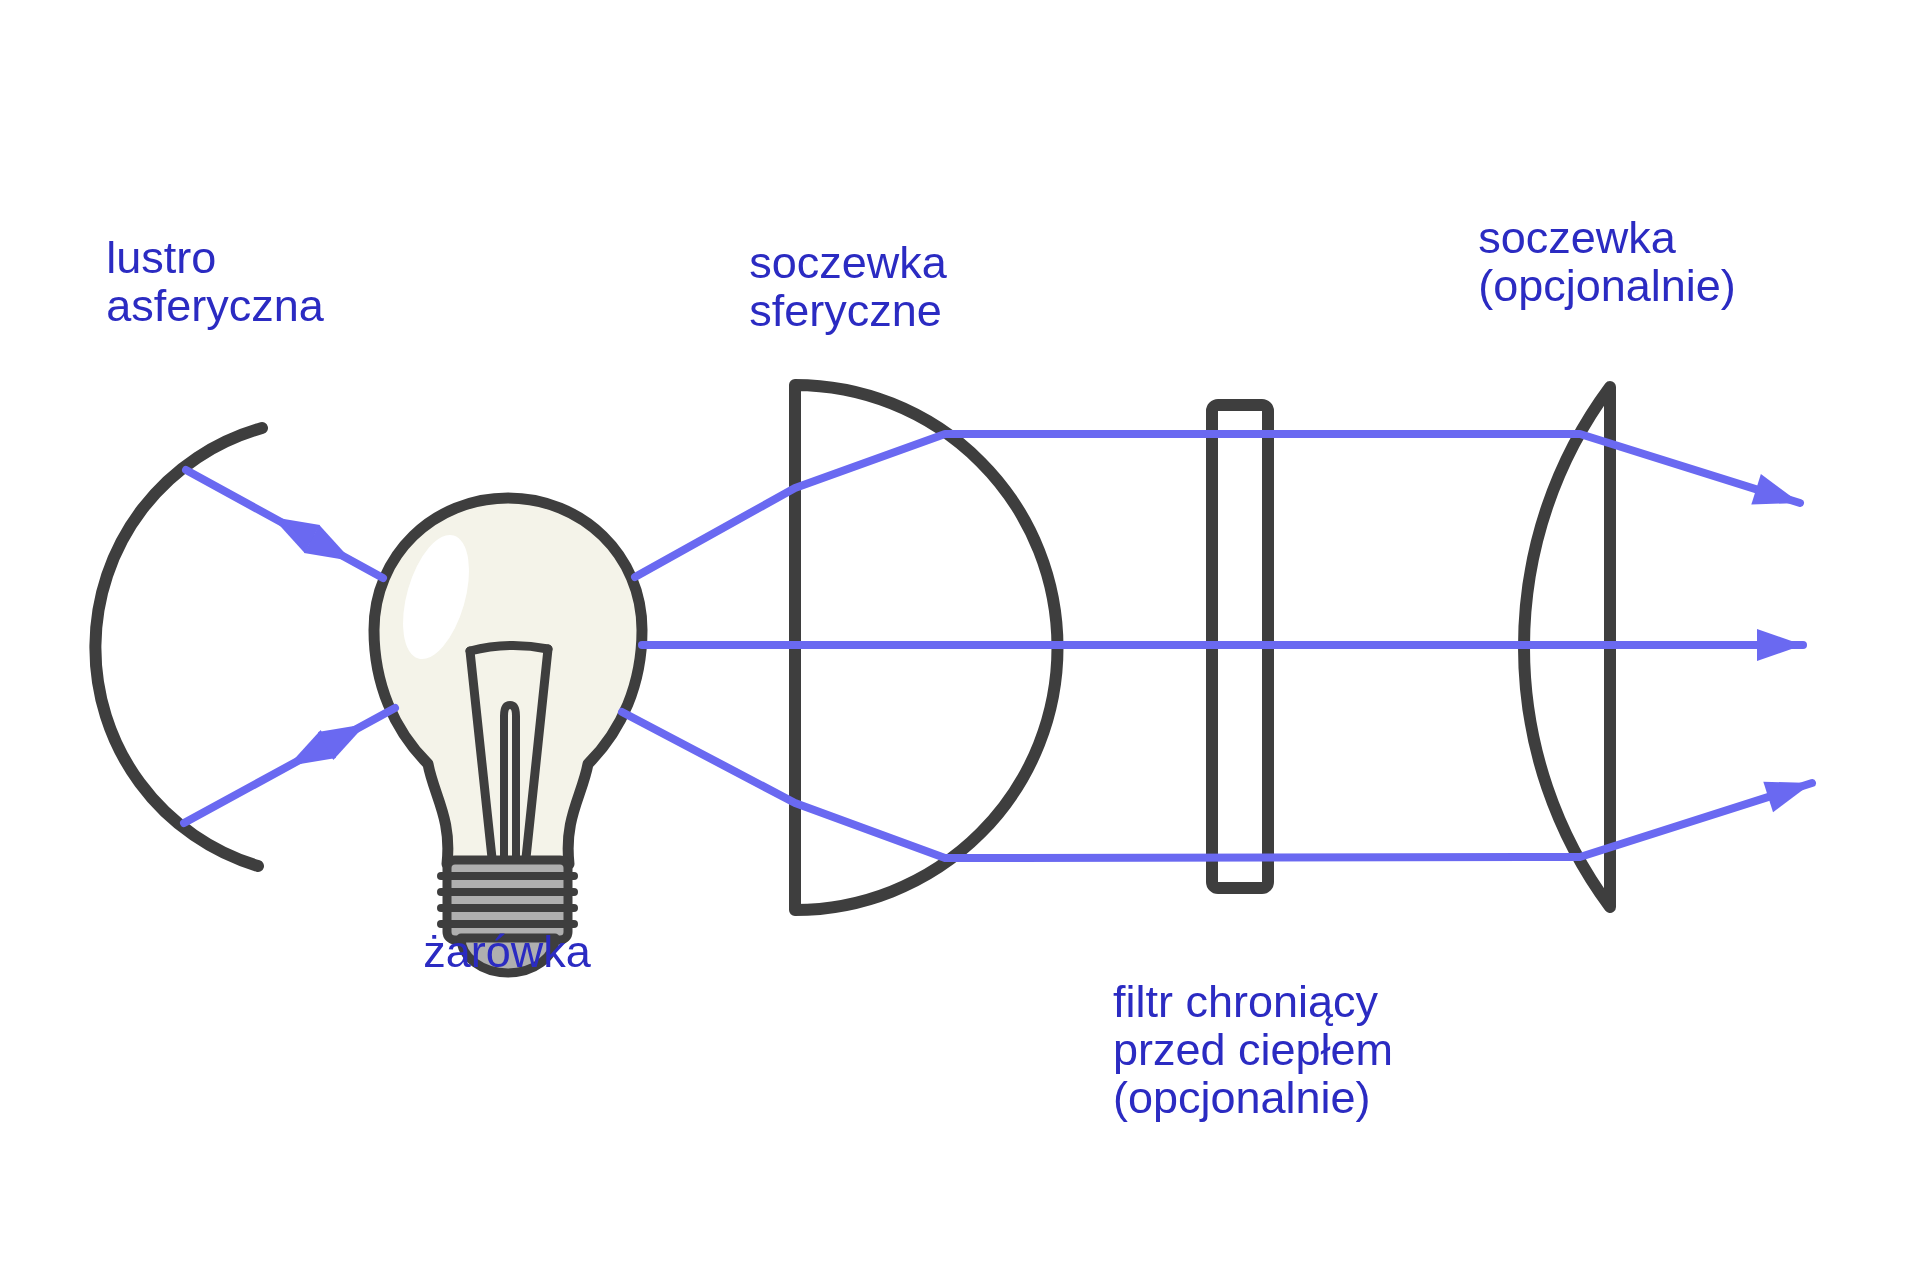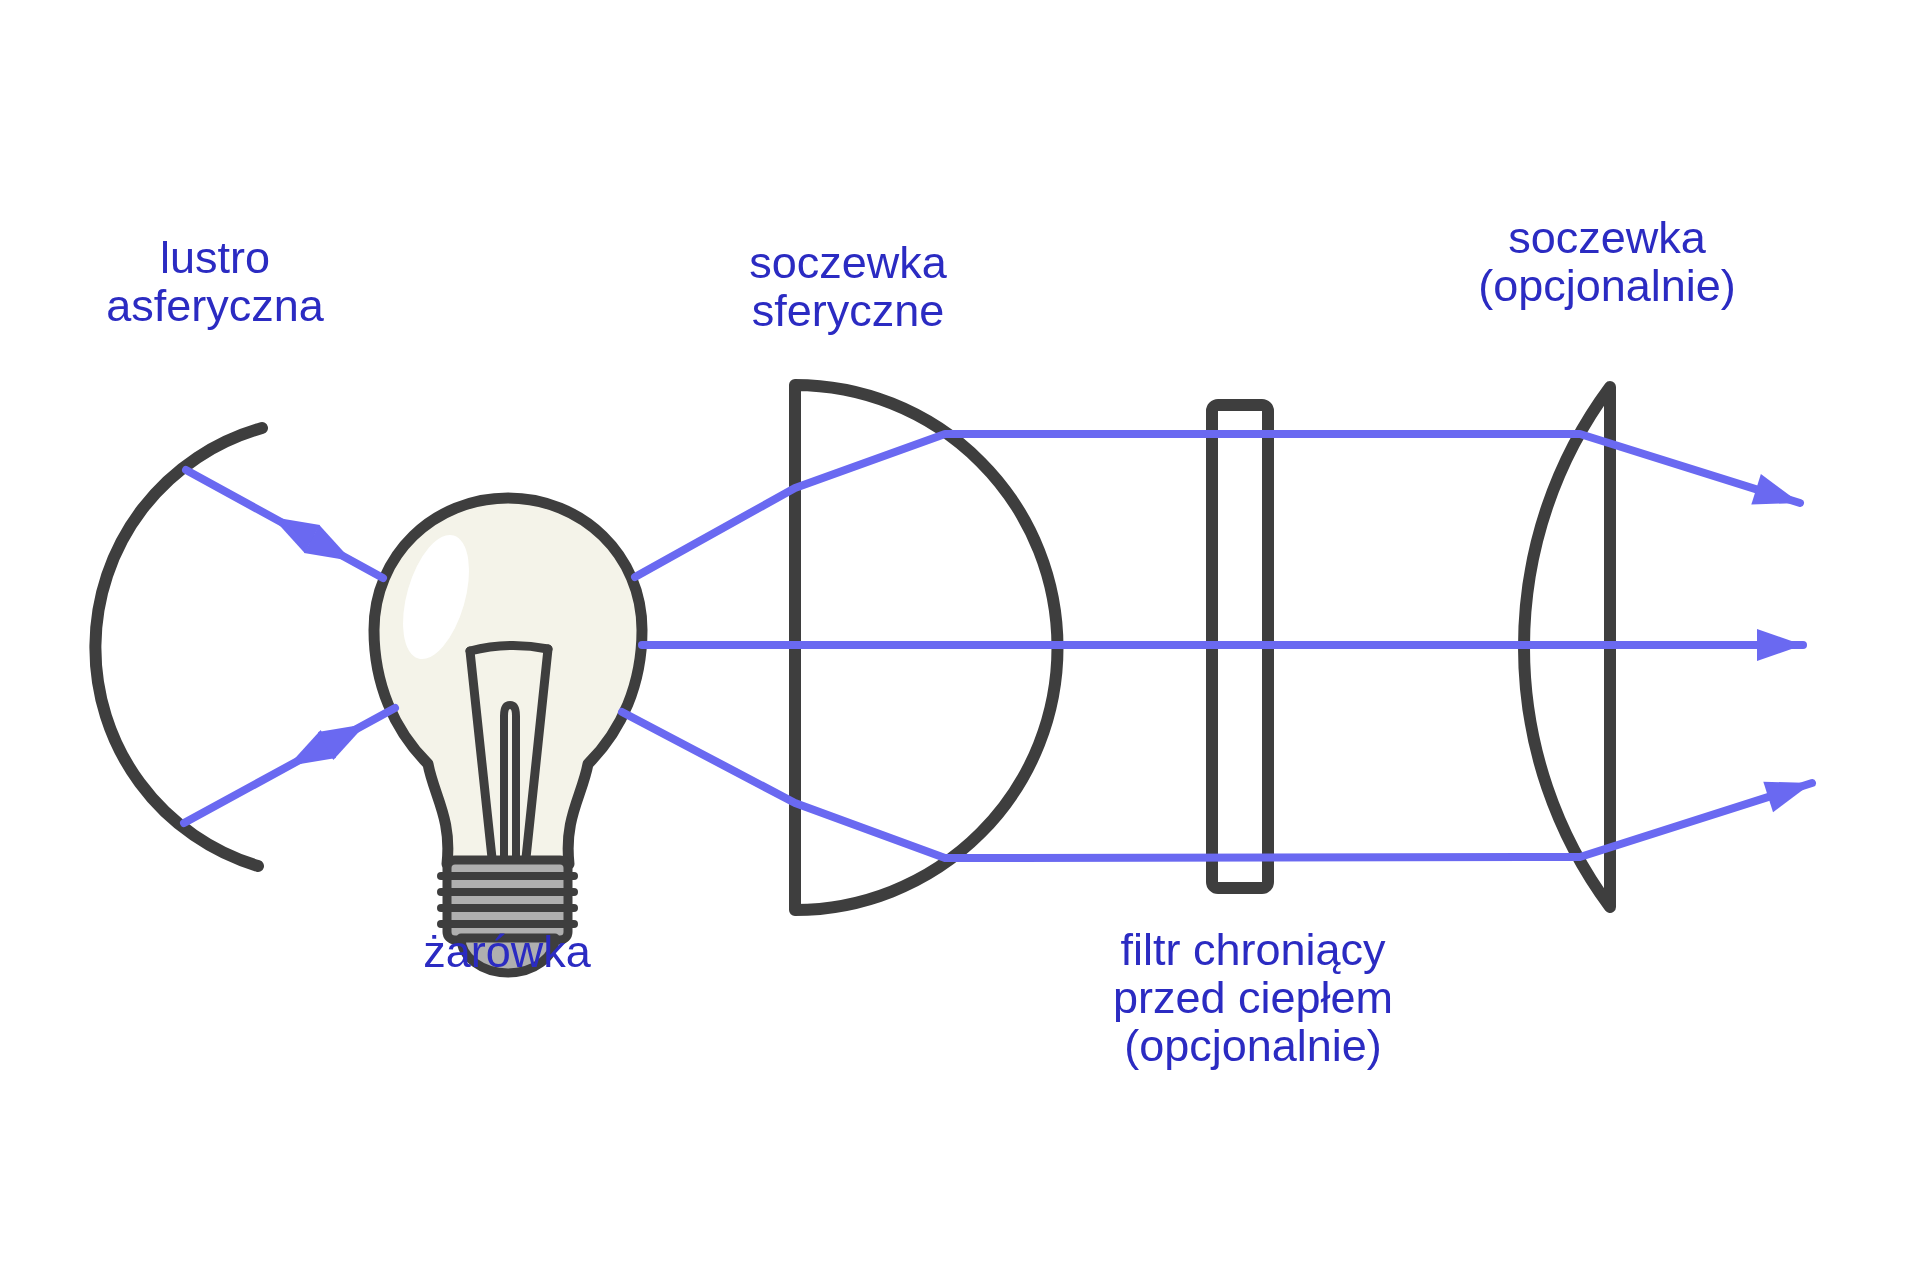--- a/index.html
+++ b/index.html
@@ -1,18 +1,18 @@
 <!DOCTYPE html>
 <html style="--text: #2B2BC2; --ray: #6A69F1; --outline: #3E3E3E; --bulb_glass: #F4F3E9; --bulb_base: #AFAFAF; --highlight: #FFFFFF; --background: #FFFFFF;"><head>
 <meta charset="utf-8">
 <style>
   html,body{margin:0;padding:0;background:#fff;}
   #stage{position:relative;width:1920px;height:1277px;background:var(--background,#fff);overflow:hidden;
          font-family:"Liberation Sans",sans-serif;}
-  .label{position:absolute;transform:translateX(-50%);text-align:center;white-space:nowrap;
+  .label{position:absolute;transform:translateX(-50%);text-align:left;white-space:nowrap;
          color:var(--text,#2B2BC2);font-size:45px;line-height:48px;font-weight:400;}
   svg{position:absolute;left:0;top:0;}
   .dark{stroke:var(--outline,#3E3E3E);stroke-width:12;fill:none;stroke-linecap:round;stroke-linejoin:round;}
   .thin{stroke-width:9;}
   .glass{fill:var(--bulb_glass,#F4F3E9);stroke:var(--outline,#3E3E3E);stroke-width:11;stroke-linejoin:round;}
   .base{fill:var(--bulb_base,#AFAFAF);stroke:var(--outline,#3E3E3E);stroke-width:9;stroke-linejoin:round;}
   .thread{stroke:var(--outline,#3E3E3E);stroke-width:8;stroke-linecap:round;}
   .ray{stroke:var(--ray,#6A69F1);stroke-width:8;fill:none;stroke-linecap:round;stroke-linejoin:round;}
   .arrow{fill:var(--ray,#6A69F1);stroke:none;}
   .highlight{fill:var(--highlight,#FFFFFF);}
@@ -76,21 +76,21 @@
   <div class="label" style="left:848px;top:239px">
     <div>soczewka</div>
     <div>sferyczne</div>
   </div>
 
   <div class="label" style="left:1607px;top:214px">
     <div>soczewka</div>
     <div>(opcjonalnie)</div>
   </div>
 
-  <div class="label" style="left:1253px;top:926px">
+  <div class="label" style="left:1253px;top:978px">
     <div>filtr chroniący</div>
     <div>przed ciepłem</div>
     <div>(opcjonalnie)</div>
   </div>
 
   <div class="label" style="left:507px;top:928px">
     <div>żarówka</div>
   </div>
 
 </div>

